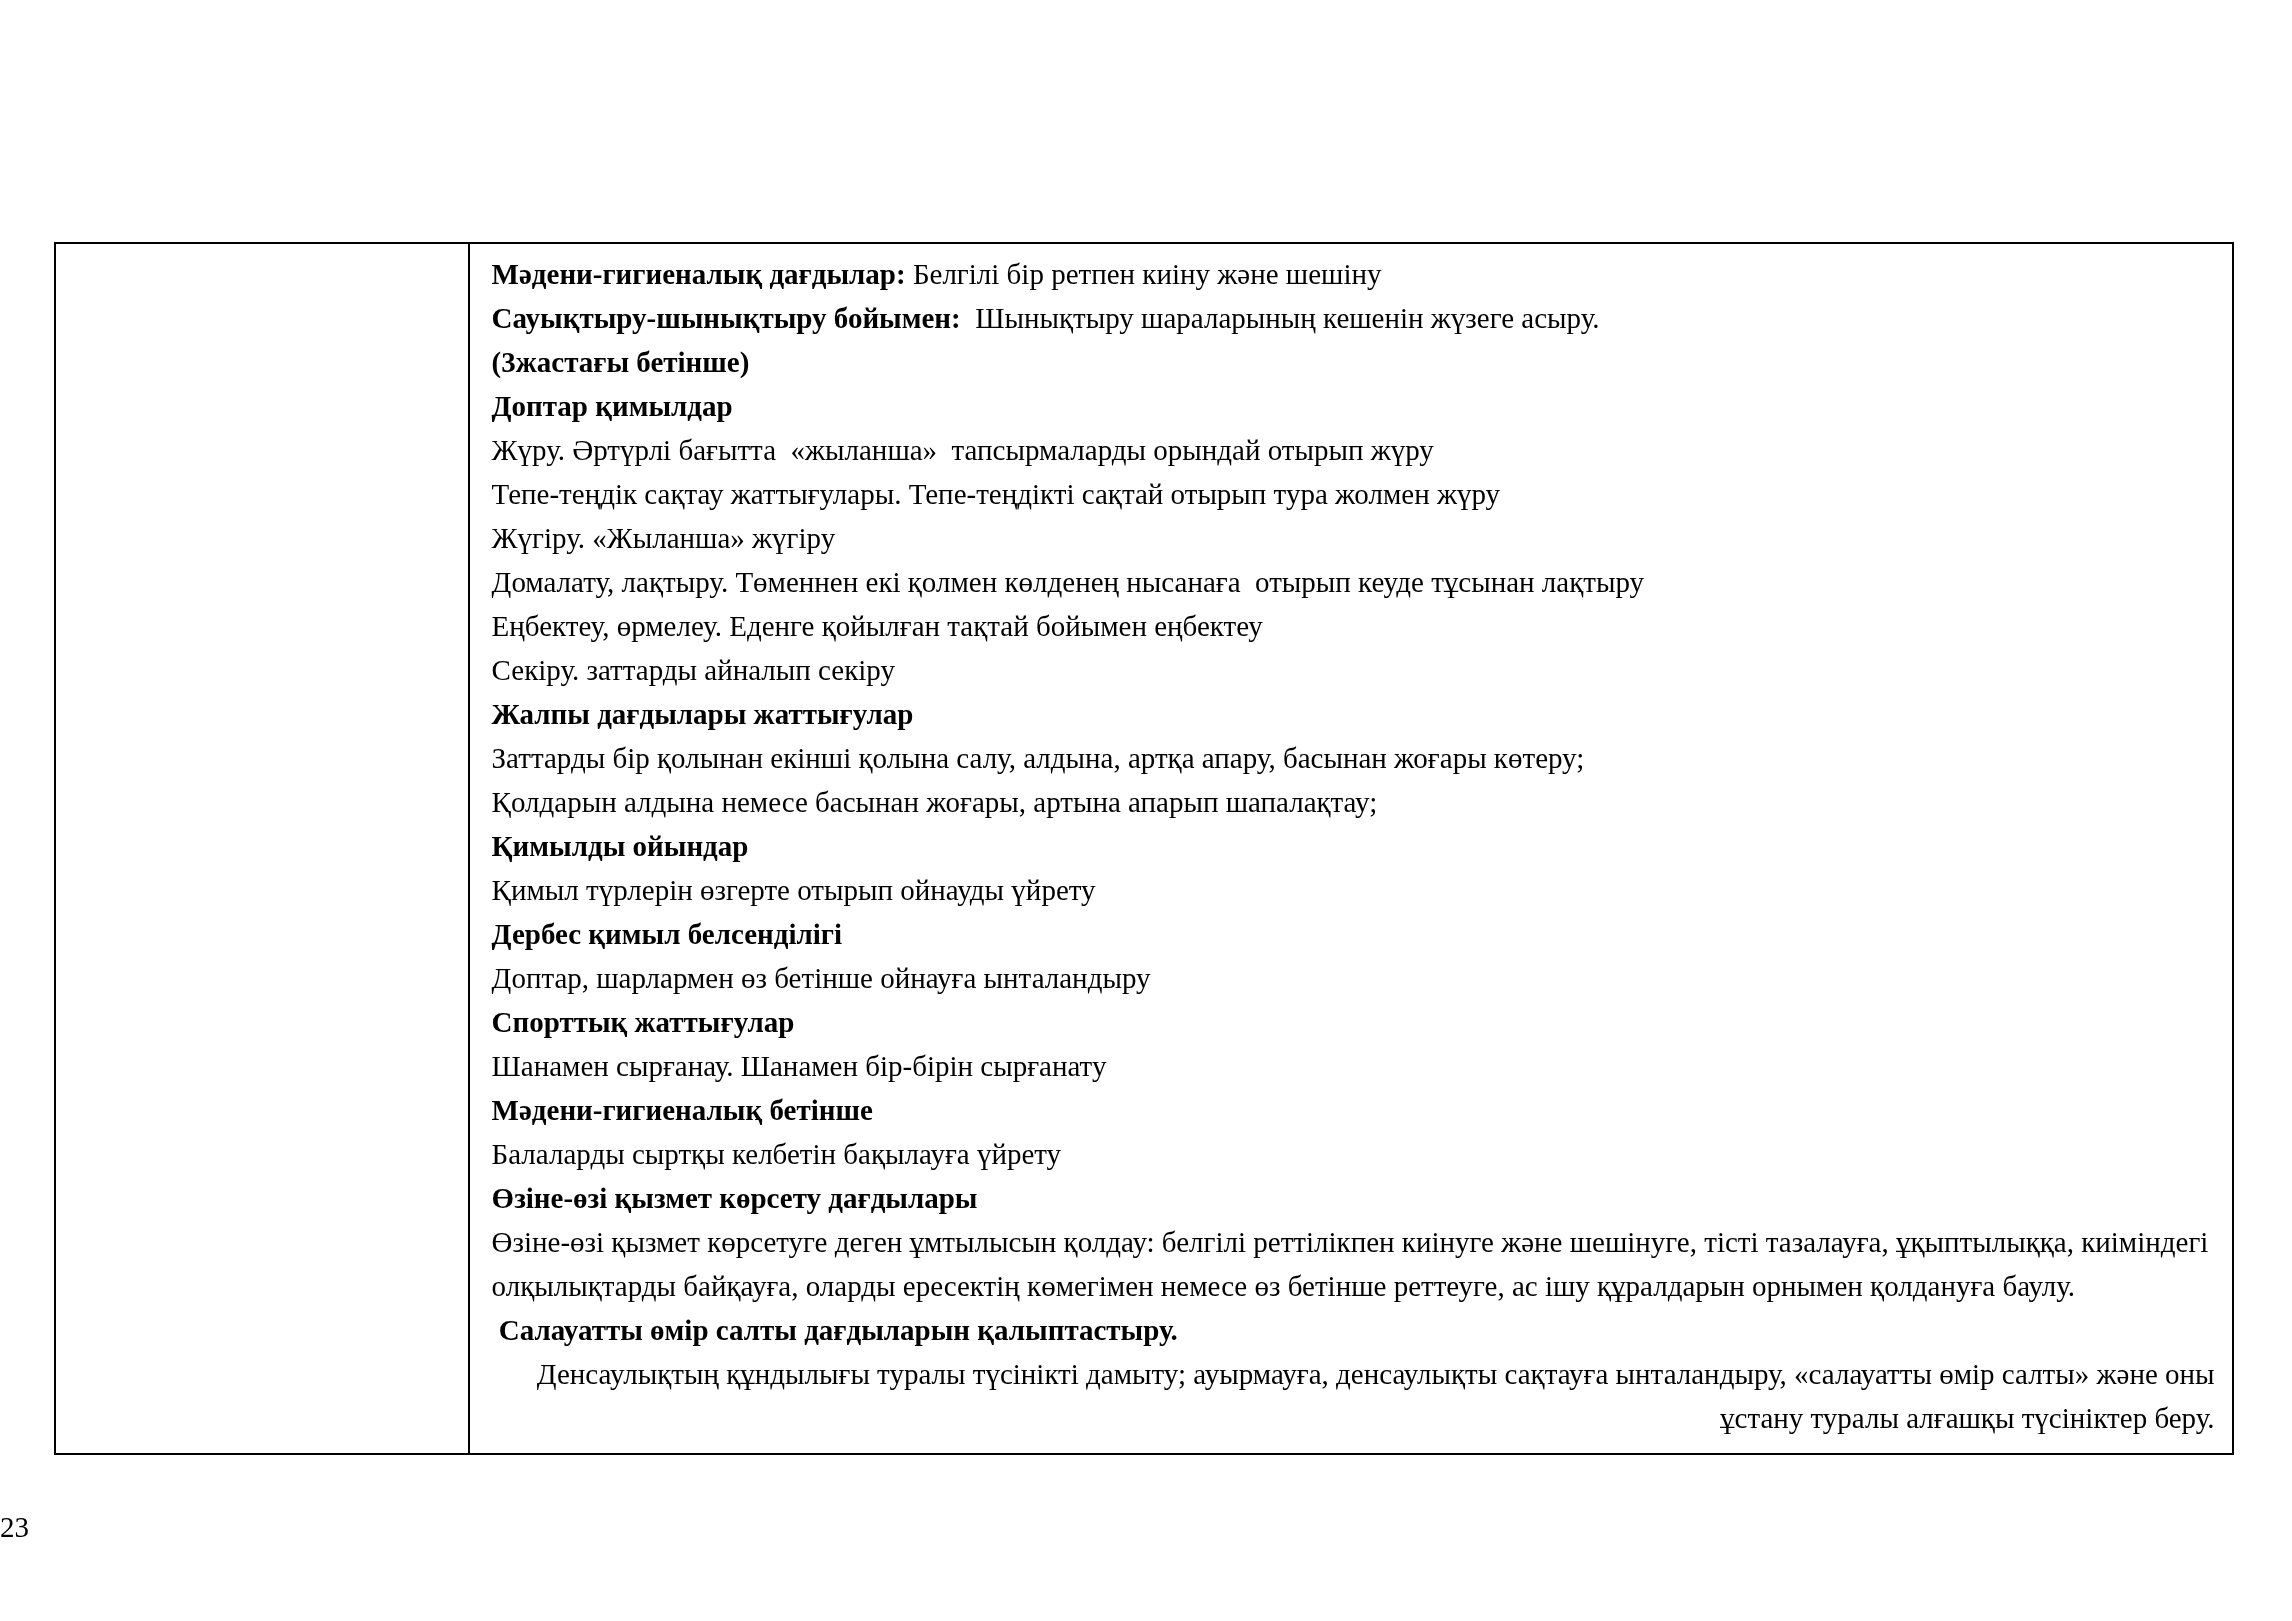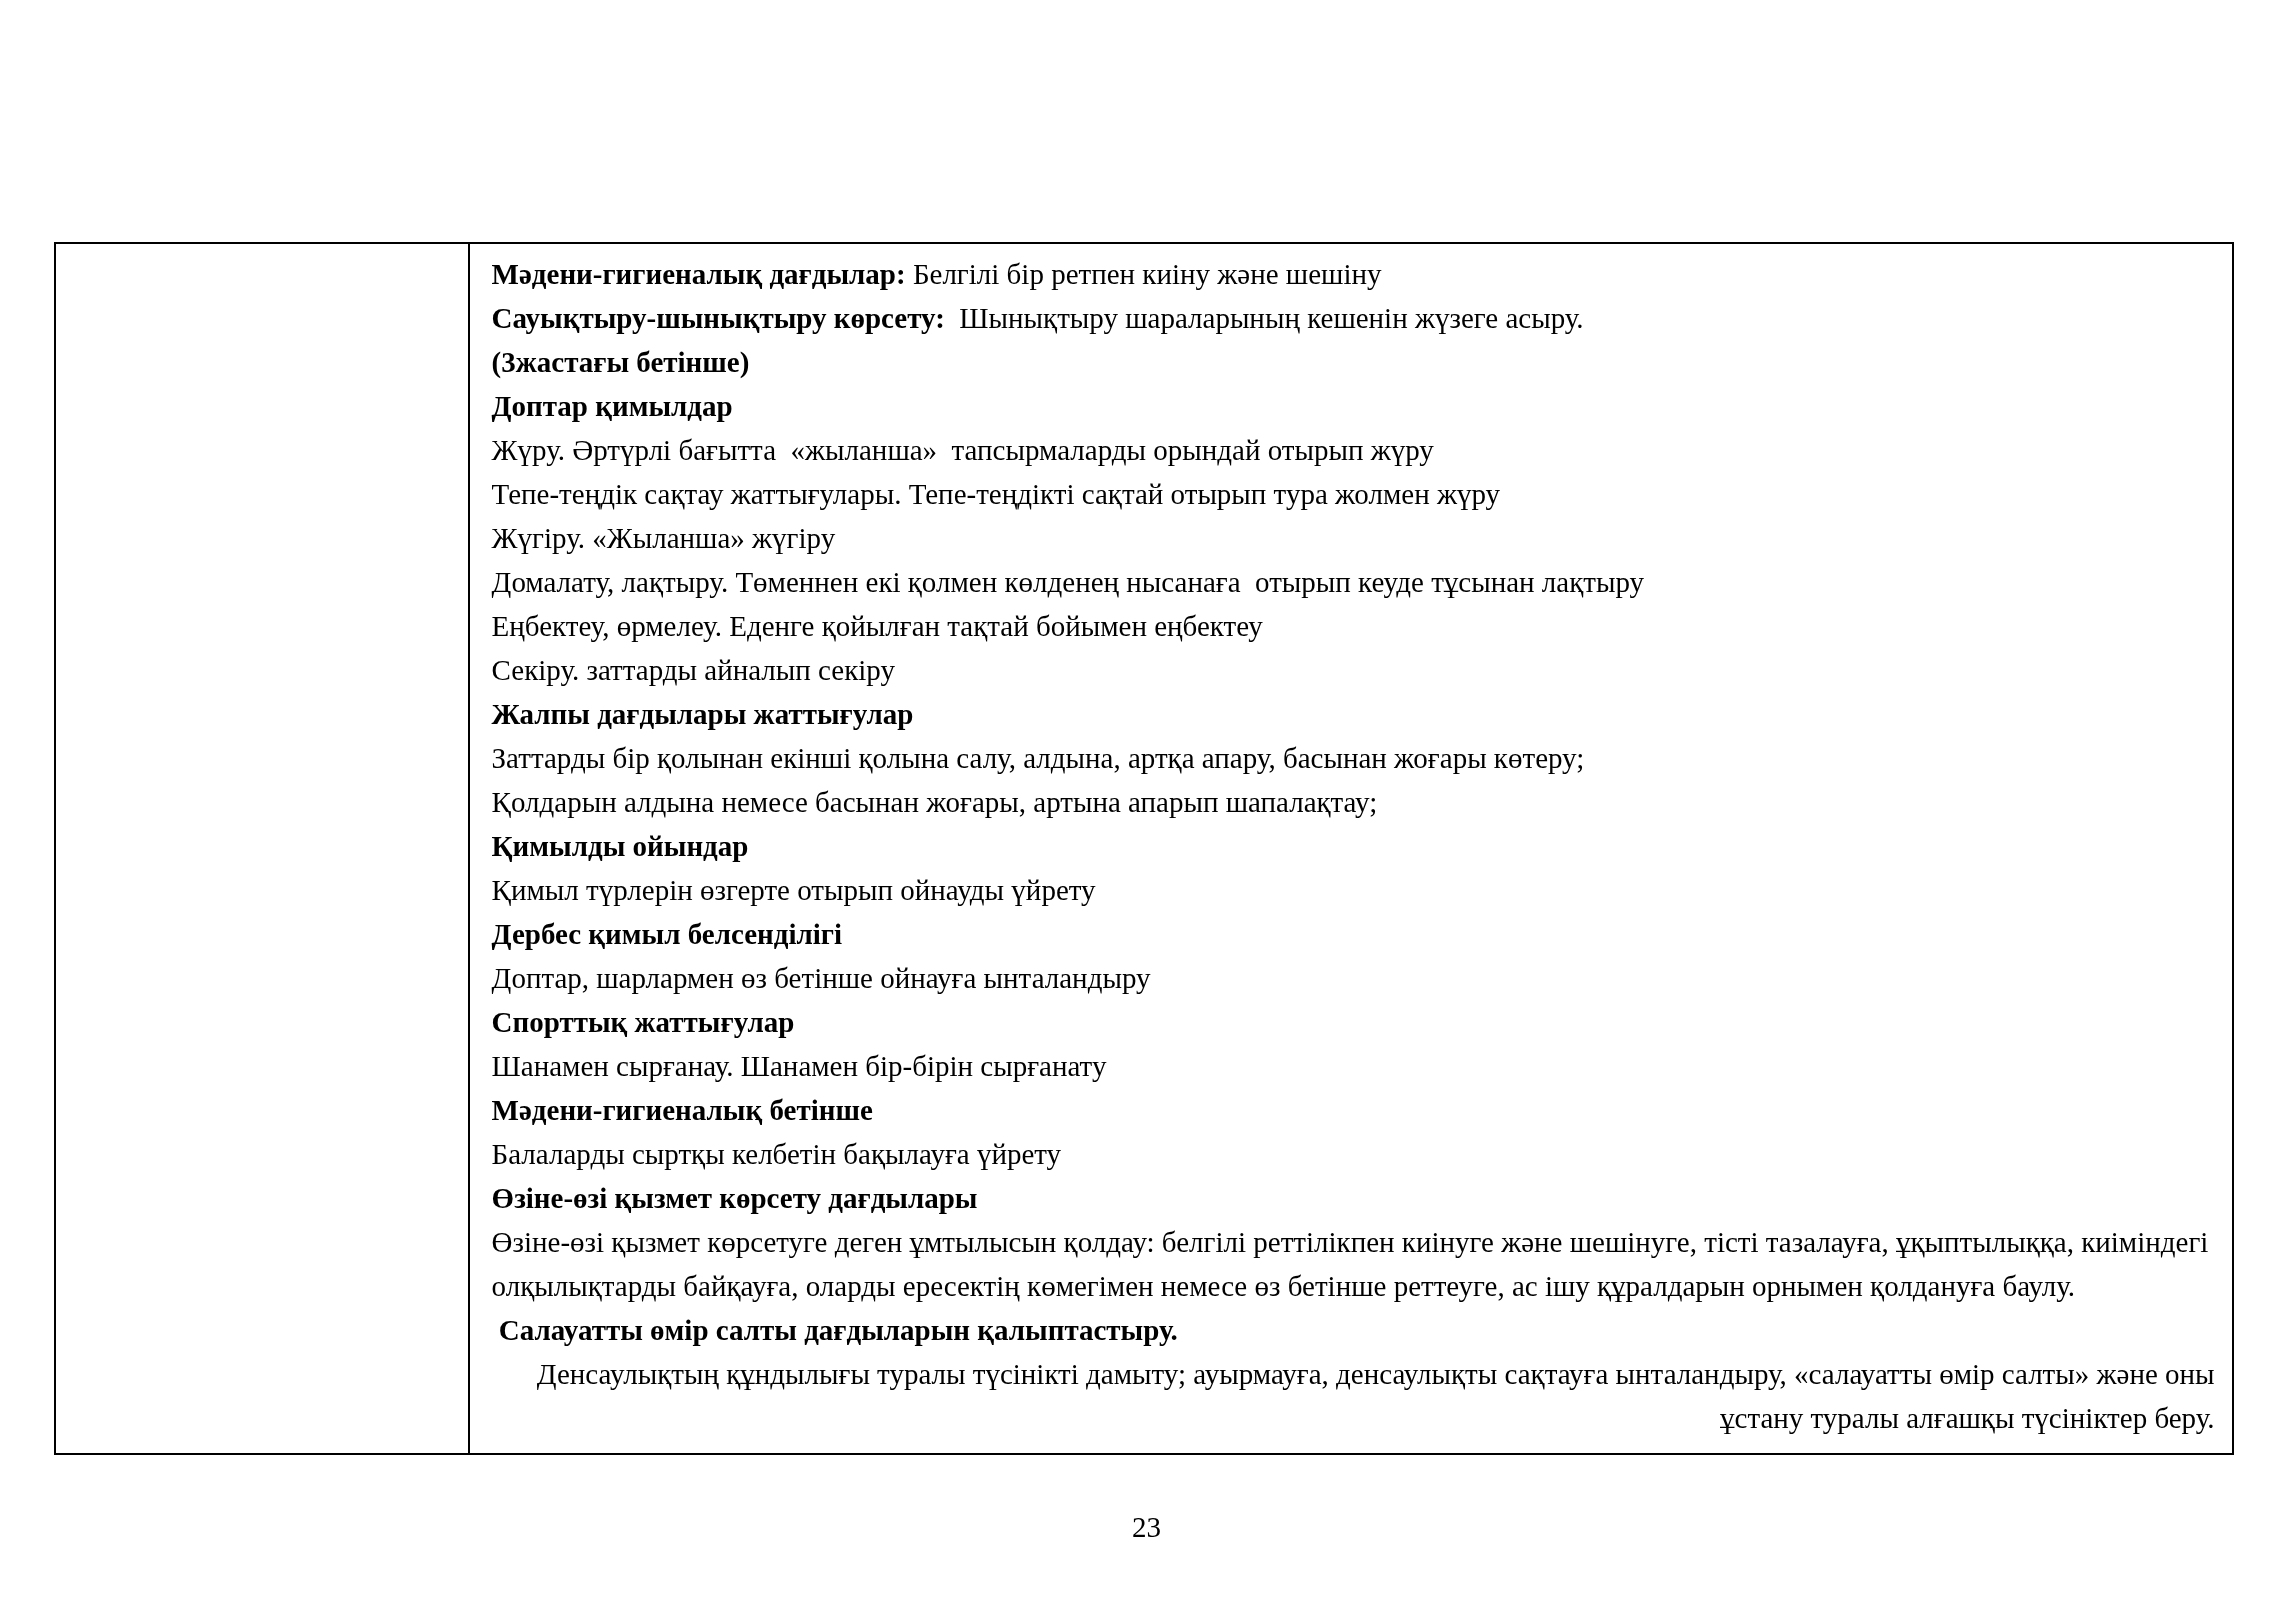--- a/index.html
+++ b/index.html
@@ -54,38 +54,37 @@
   }
   .indent {
     padding-left: 5.9px;
     text-align: right;
   }
   .page-number {
     position: absolute;
     left: 0;
     top: 1511px;
     width: 2293px;
-    text-align: center;
     font-size: 29px;
     font-family: "Liberation Serif", serif;
   }
 </style>
 </head>
 <body>
 
 <div class="page">
 
   <table class="doc-table">
     <tbody>
         <tr>
       <td class="col-left"></td>
       <td class="col-right">
 
         <div class="line"><b>Мәдени-гигиеналық дағдылар:</b><span> Белгілі бір ретпен киіну және шешіну</span></div>
-        <div class="line"><b>Сауықтыру-шынықтыру көрсету:</b><span>  Шынықтыру шараларының кешенін жүзеге асыру.</span></div>
+        <div class="line"><b>Сауықтыру-шынықтыру бойымен:</b><span>  Шынықтыру шараларының кешенін жүзеге асыру.</span></div>
         <div class="line"><b>(3жастағы бетінше)</b><span></span></div>
         <div class="line"><b>Доптар қимылдар</b><span></span></div>
         <div class="line"><b></b><span>Жүру. Әртүрлі бағытта  «жыланша»  тапсырмаларды орындай отырып жүру</span></div>
         <div class="line"><b></b><span>Тепе-теңдік сақтау жаттығулары. Тепе-теңдікті сақтай отырып тура жолмен жүру</span></div>
         <div class="line"><b></b><span>Жүгіру. «Жыланша» жүгіру</span></div>
         <div class="line"><b></b><span>Домалату, лақтыру. Төменнен екі қолмен көлденең нысанаға  отырып кеуде тұсынан лақтыру</span></div>
         <div class="line"><b></b><span>Еңбектеу, өрмелеу. Еденге қойылған тақтай бойымен еңбектеу</span></div>
         <div class="line"><b></b><span>Секіру. заттарды айналып секіру</span></div>
         <div class="line"><b>Жалпы дағдылары жаттығулар</b><span></span></div>
         <div class="line"><b></b><span>Заттарды бір қолынан екінші қолына салу, алдына, артқа апару, басынан жоғары көтеру;</span></div>

